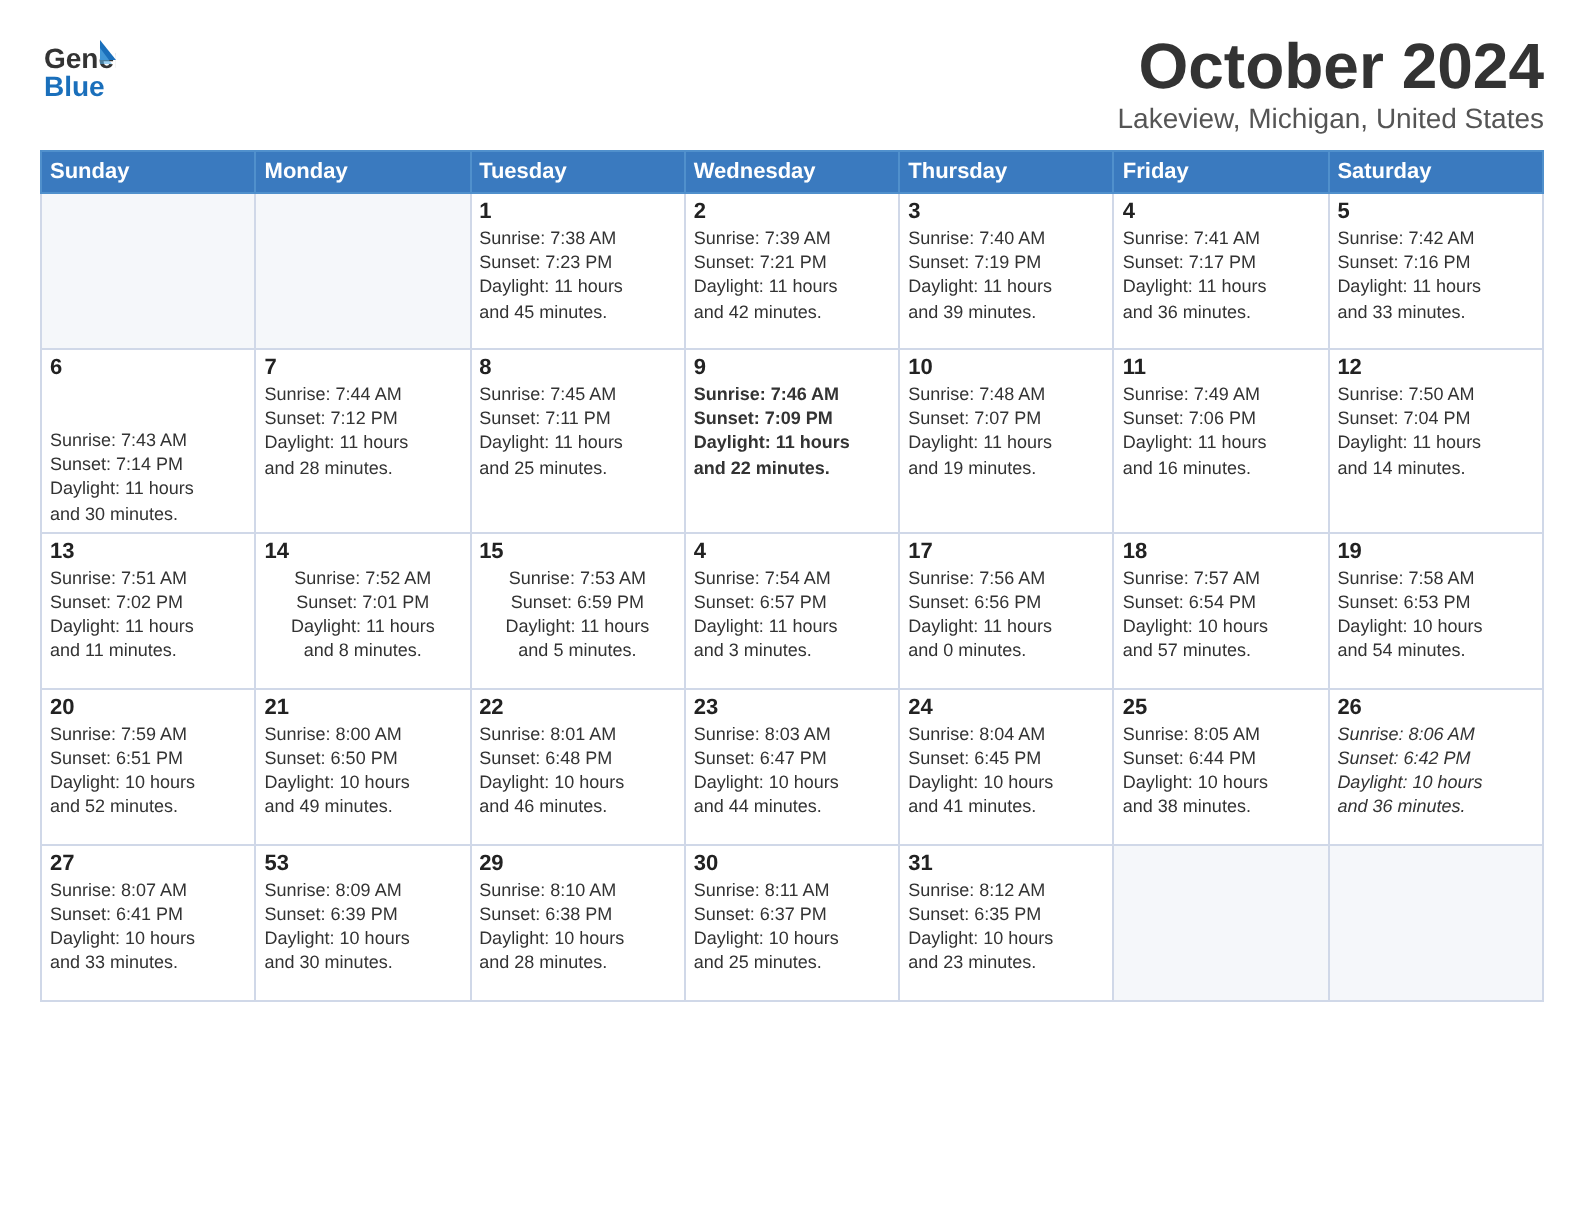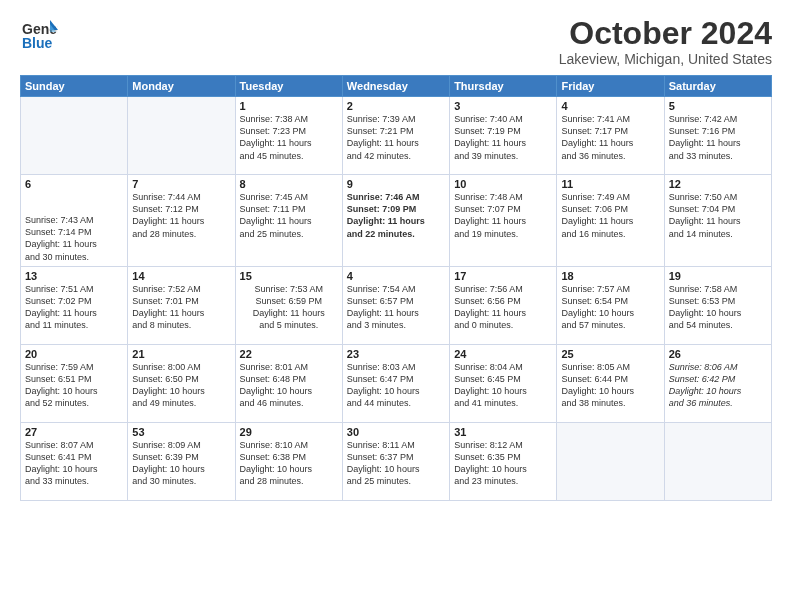--- a/index.html
+++ b/index.html
@@ -219,21 +219,21 @@
         <tr class="row-odd">
           <td>
             <span class="day-number">13</span>
             <div class="day-detail" style="white-space: pre-line;">Sunrise: 7:51 AM
 Sunset: 7:02 PM
 Daylight: 11 hours
 and 11 minutes.</div>
           </td>
           <td>
             <span class="day-number">14</span>
-            <div class="day-detail" style="white-space: pre-line;">Sunrise: 7:52 AM
+            <div class="day-detail" style="white-space: pre-line; text-align: center;">Sunrise: 7:52 AM
 Sunset: 7:01 PM
 Daylight: 11 hours
 and 8 minutes.</div>
           </td>
           <td>
             <span class="day-number">15</span>
             <div class="day-detail" style="white-space: pre-line; text-align: center;">Sunrise: 7:53 AM
 Sunset: 6:59 PM
 Daylight: 11 hours
 and 5 minutes.</div>

